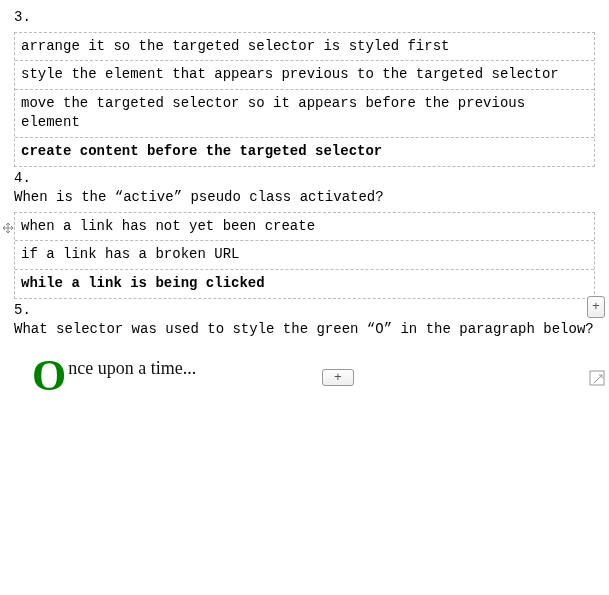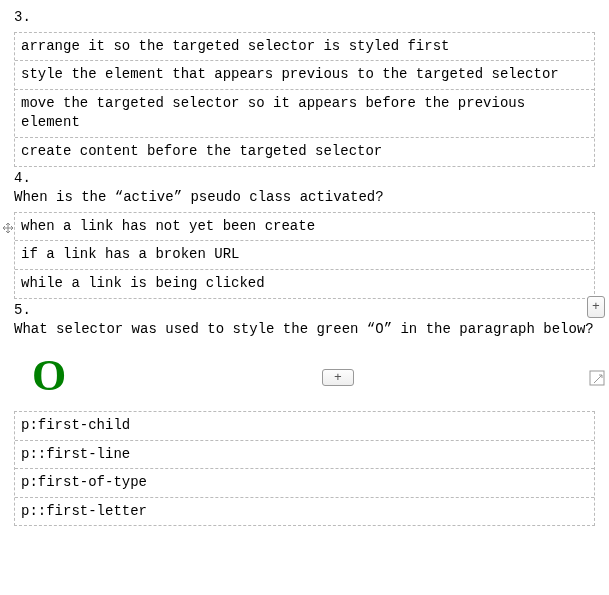--- a/index.html
+++ b/index.html
@@ -18,21 +18,21 @@
   .qnum, .qtext { margin: 0; }
   .qnum { margin-top: 2px; }
   .answers {
     border: 1px dashed #bbb;
     margin: 4px 0 2px 0;
   }
   .answers .row {
     border-bottom: 1px dashed #bbb;
     padding: 4px 6px 4px 6px;
   }
-  .answers .row:last-child { border-bottom: none; }
+  .answers .row:last-child { border-bottom: none; font-weight: bold; }
 
   .dropcap-wrap { margin: 18px 0 18px 18px; }
   .dropcap-wrap p {
     font-family: Georgia, "Times New Roman", serif;
     font-size: 18px;
     color: #111;
     margin: 0;
     line-height: 1.2;
   }
   .dropcap-wrap .drop {
@@ -109,25 +109,19 @@
     <div class="row">when a link has not yet been create</div>
     <div class="row">if a link has a broken URL</div>
     <div class="row">while a link is being clicked</div>
   </div>
 
   <p class="qnum">5.</p>
   <p class="qtext">What selector was used to style the green “O” in the paragraph below?</p>
 
   <div class="dropcap-wrap">
     <p>
-      <span class="drop">O</span>
+      <span class="drop">O</span><span>nce upon a time...</span>
     </p>
     <div style="clear:both"></div>
   </div>
 
-  <div class="answers">
-    <div class="row">p:first-child</div>
-    <div class="row">p::first-line</div>
-    <div class="row">p:first-of-type</div>
-    <div class="row">p::first-letter</div>
-  </div>
 
 </div>
 
 </body></html>

